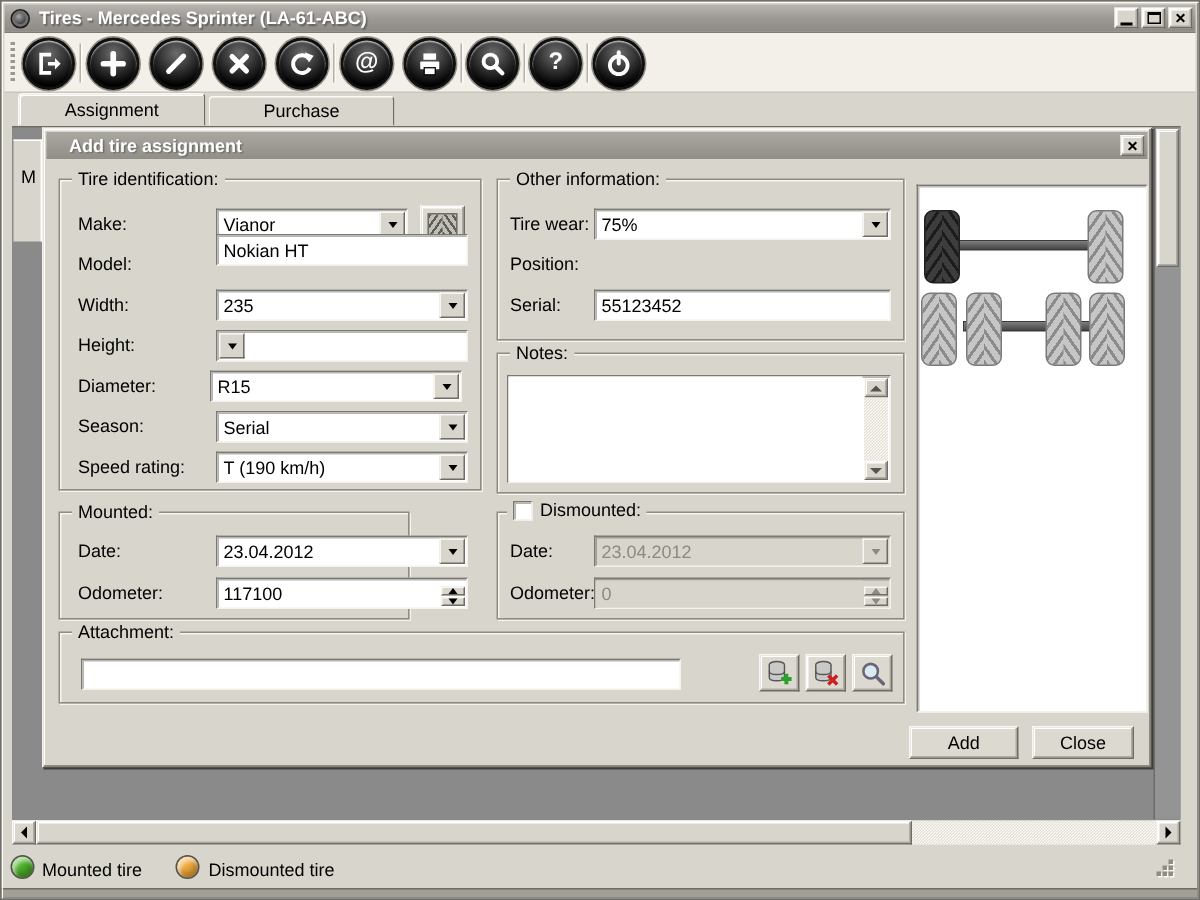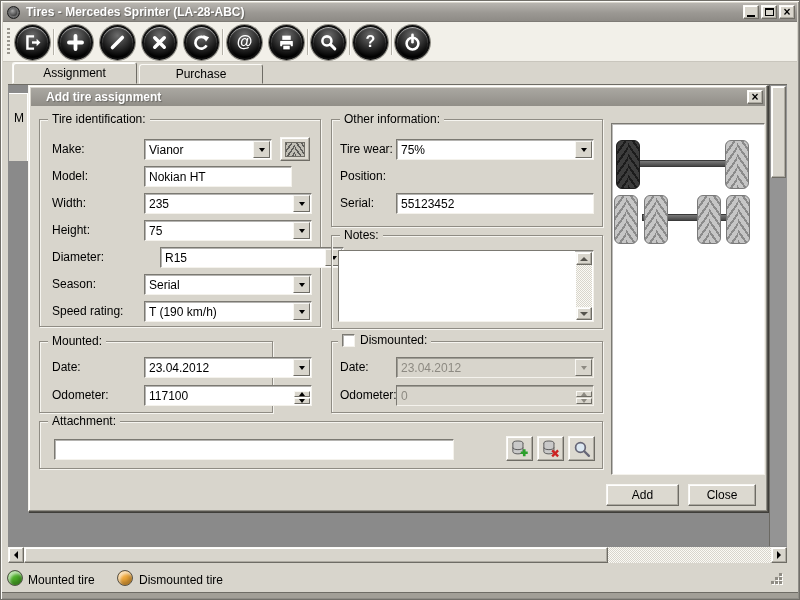--- a/index.html
+++ b/index.html
@@ -192,21 +192,21 @@
       repeating-linear-gradient(55deg, rgba(0,0,0,.55) 0 2px, transparent 2px 6px); }
   .axle { position:absolute; height:7px; background:linear-gradient(#7a7a7a,#474747); border:1px solid #3a3a3a; z-index:1; }
 </style>
 </head>
 <body>
 
 <div>
 
   <div class="abs titlebar">
     <span class="app-icon"></span>
-    <span>Tires - Mercedes Sprinter (LA-28-ABC)</span>
+    <span>Tires - Mercedes Sprinter (LA-61-ABC)</span>
     <span class="spacer"></span>
     <span class="winbtn">
         <span class="g-min"></span>
       </span>
     <span class="winbtn">
         <span class="g-max"></span>
       </span>
     <span class="winbtn" style="margin-right:2px">
         <span class="x-glyph">×</span>
       </span>
@@ -343,40 +343,39 @@
         <span class="combo-text">Vianor</span>
         <span class="combo-btn">
             <i class="arr-down"></i>
           </span>
       </div>
       <div class="btn" style="left:240px;top:17px;width:30px;height:24px">
         <span class="tread-mini"></span>
       </div>
 
       <span class="flabel" style="left:12px;top:49px">Model:</span>
-      <input class="abs tinput" style="left: 104px; top: 46px; width: 148px; height: 21px;" value="Nokian HT">
+      <input class="abs tinput" style="left: 104px; top: 36px; width: 168px; height: 21px;" value="Nokian HT">
 
       <span class="flabel" style="left:12px;top:76px">Width:</span>
       <div class="abs sunken combo" style="left:104px;top:73px;width:168px;height:21px">
         <span class="combo-text">235</span>
         <span class="combo-btn">
             <i class="arr-down"></i>
           </span>
       </div>
 
       <span class="flabel" style="left:12px;top:103px">Height:</span>
       <div class="abs sunken combo" style="left:104px;top:100px;width:168px;height:21px">
-        <span class="combo-text">75</span>
         <span class="combo-btn">
             <i class="arr-down"></i>
           </span>
       </div>
 
       <span class="flabel" style="left:12px;top:130px">Diameter:</span>
-      <div class="abs sunken combo" style="left:120px;top:127px;width:184px;height:21px">
+      <div class="abs sunken combo" style="left:100px;top:127px;width:168px;height:21px">
         <span class="combo-text">R15</span>
         <span class="combo-btn">
             <i class="arr-down"></i>
           </span>
       </div>
 
       <span class="flabel" style="left:12px;top:157px">Season:</span>
       <div class="abs sunken combo" style="left:104px;top:154px;width:168px;height:21px">
         <span class="combo-text">Serial</span>
         <span class="combo-btn">

